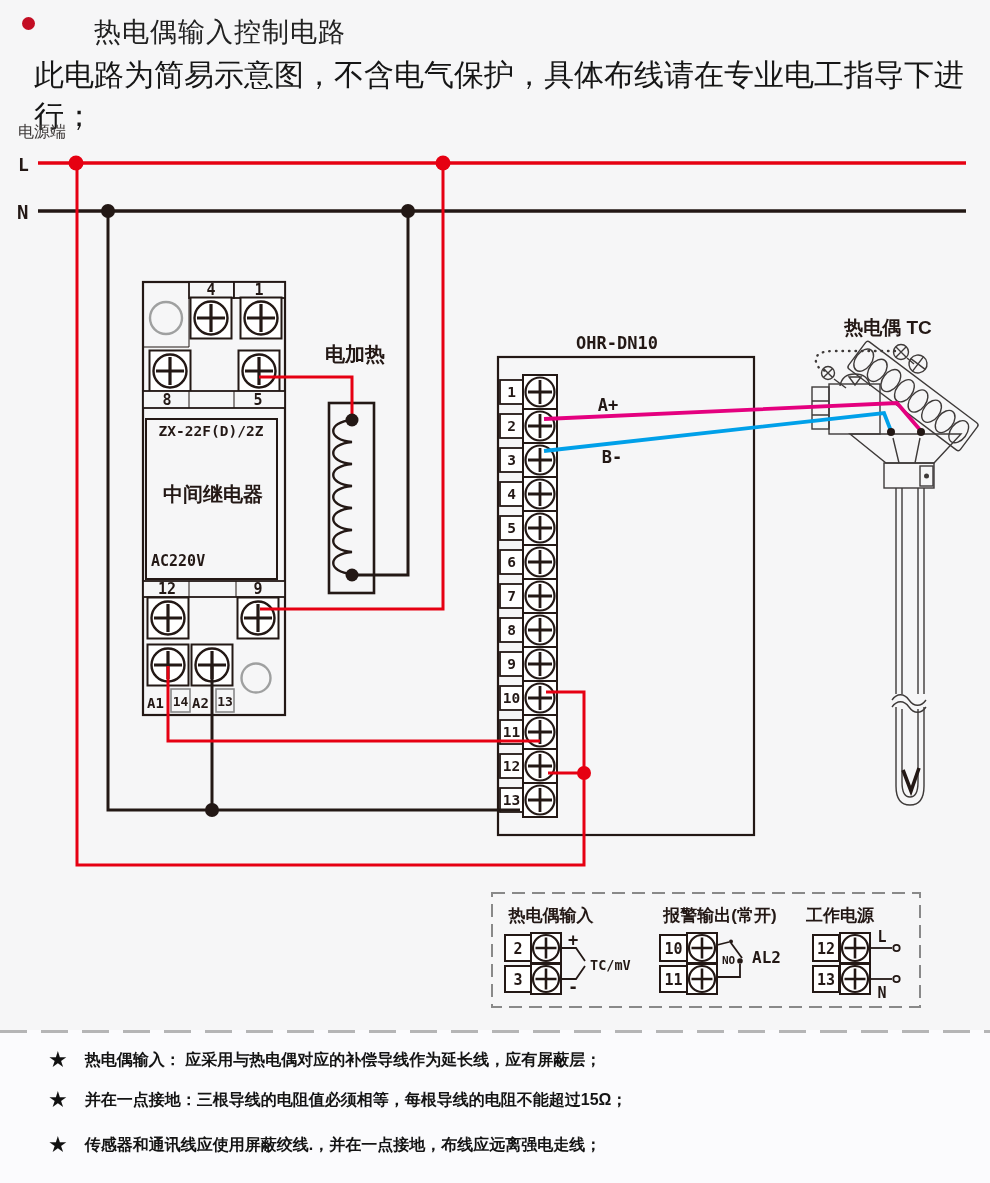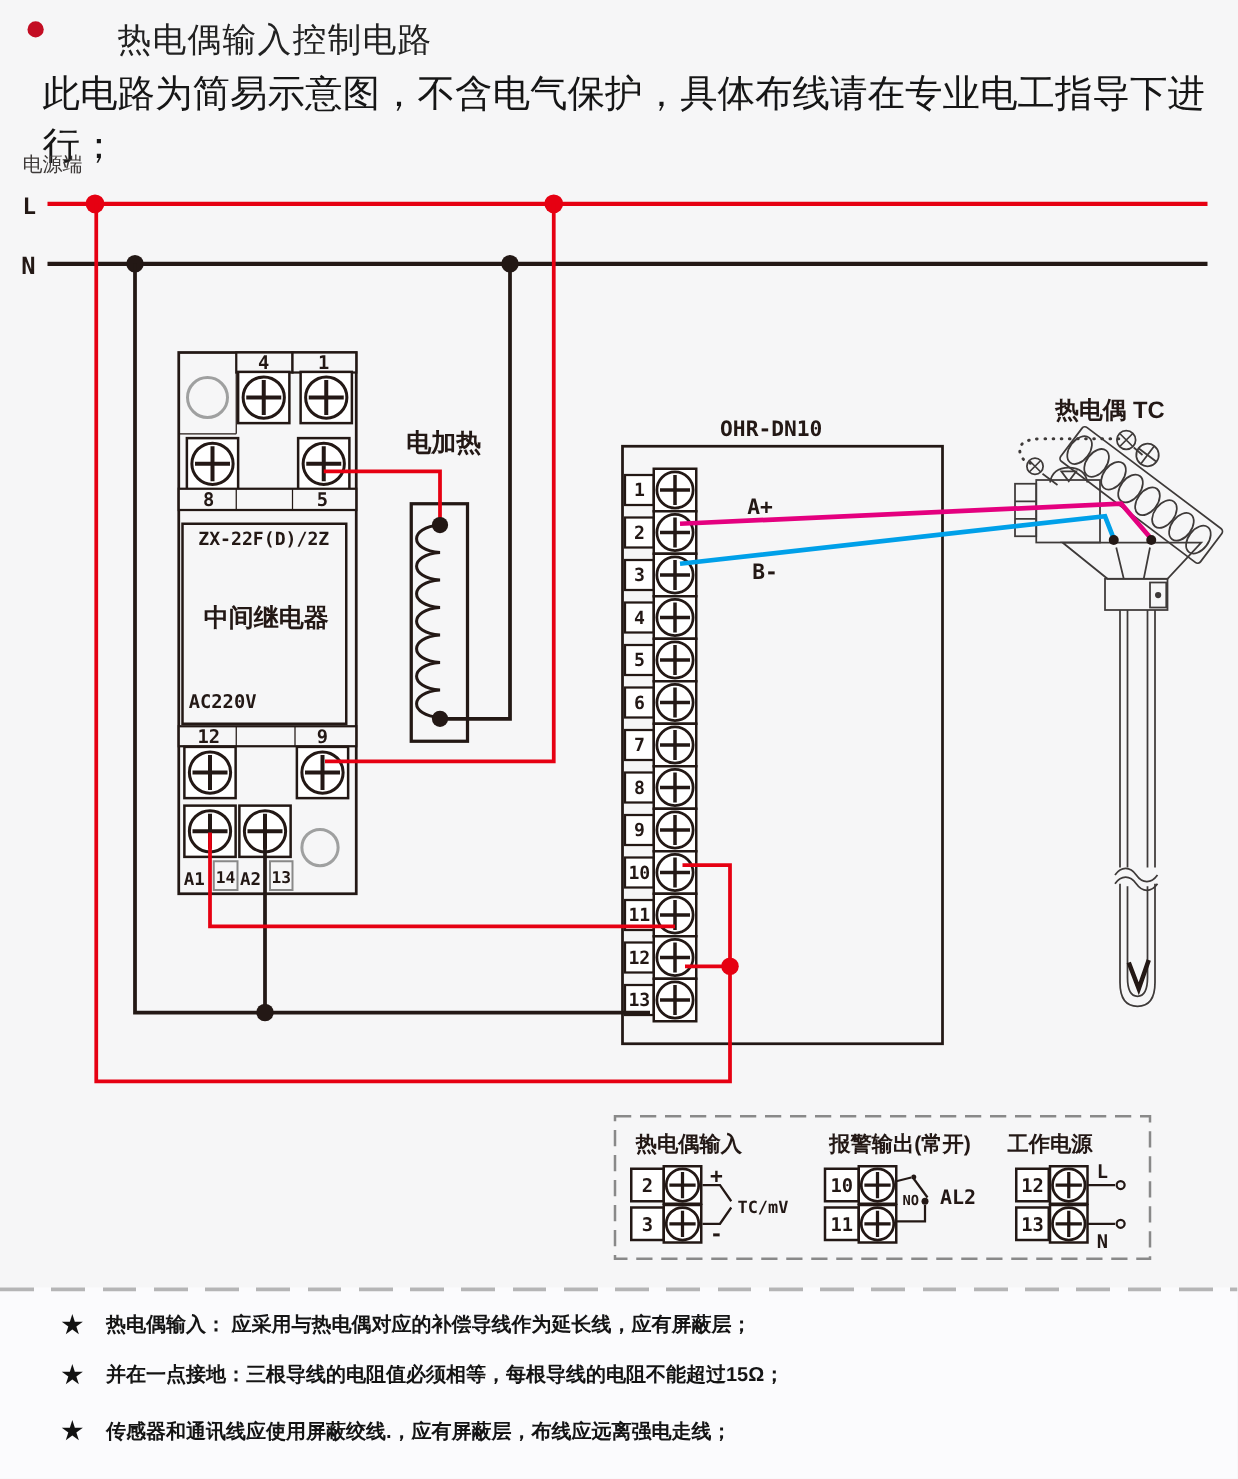--- a/index.html
+++ b/index.html
@@ -288,17 +288,17 @@
     <div class="note-row" style="top:13px;">
       <span class="star">★</span>
       <span class="note-text">热电偶输入： 应采用与热电偶对应的补偿导线作为延长线，应有屏蔽层；</span>
     </div>
     <div class="note-row" style="top:53px;">
       <span class="star">★</span>
       <span class="note-text">并在一点接地：三根导线的电阻值必须相等，每根导线的电阻不能超过15Ω；</span>
     </div>
     <div class="note-row" style="top:98px;">
       <span class="star">★</span>
-      <span class="note-text">传感器和通讯线应使用屏蔽绞线.，应有屏蔽层，布线应远离强电走线；</span>
+      <span class="note-text">传感器和通讯线应使用屏蔽绞线.，并在一点接地，布线应远离强电走线；</span>
     </div>
   </div>
 
 </div>
 
 </body></html>

